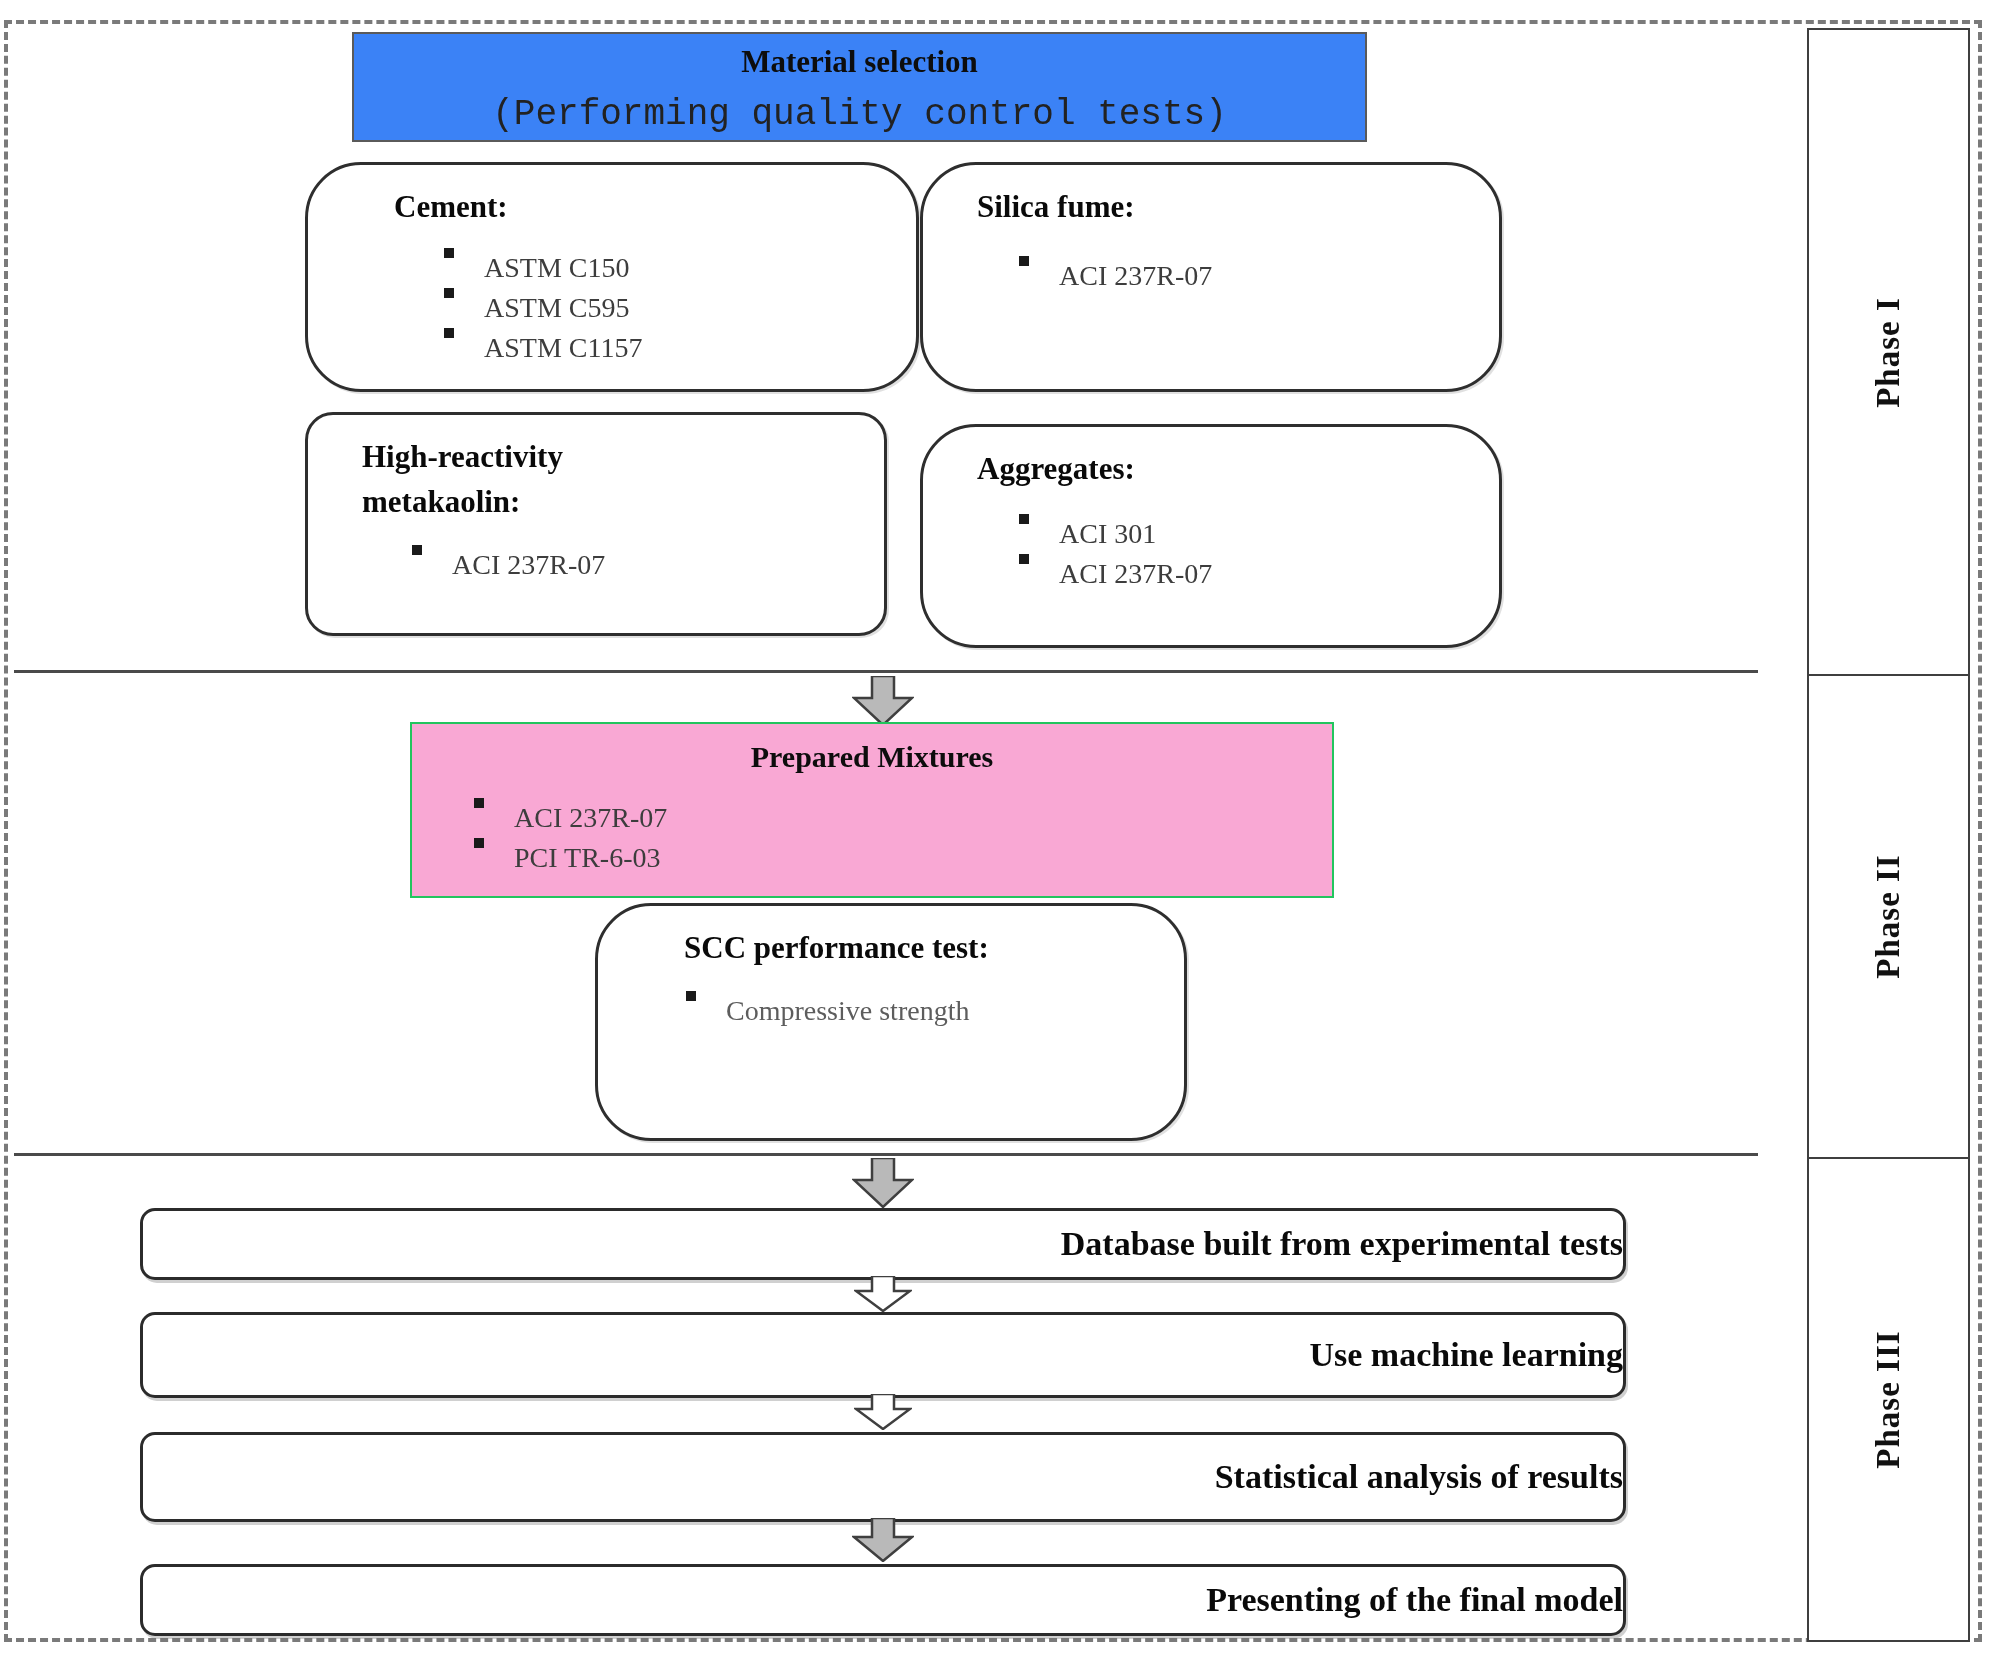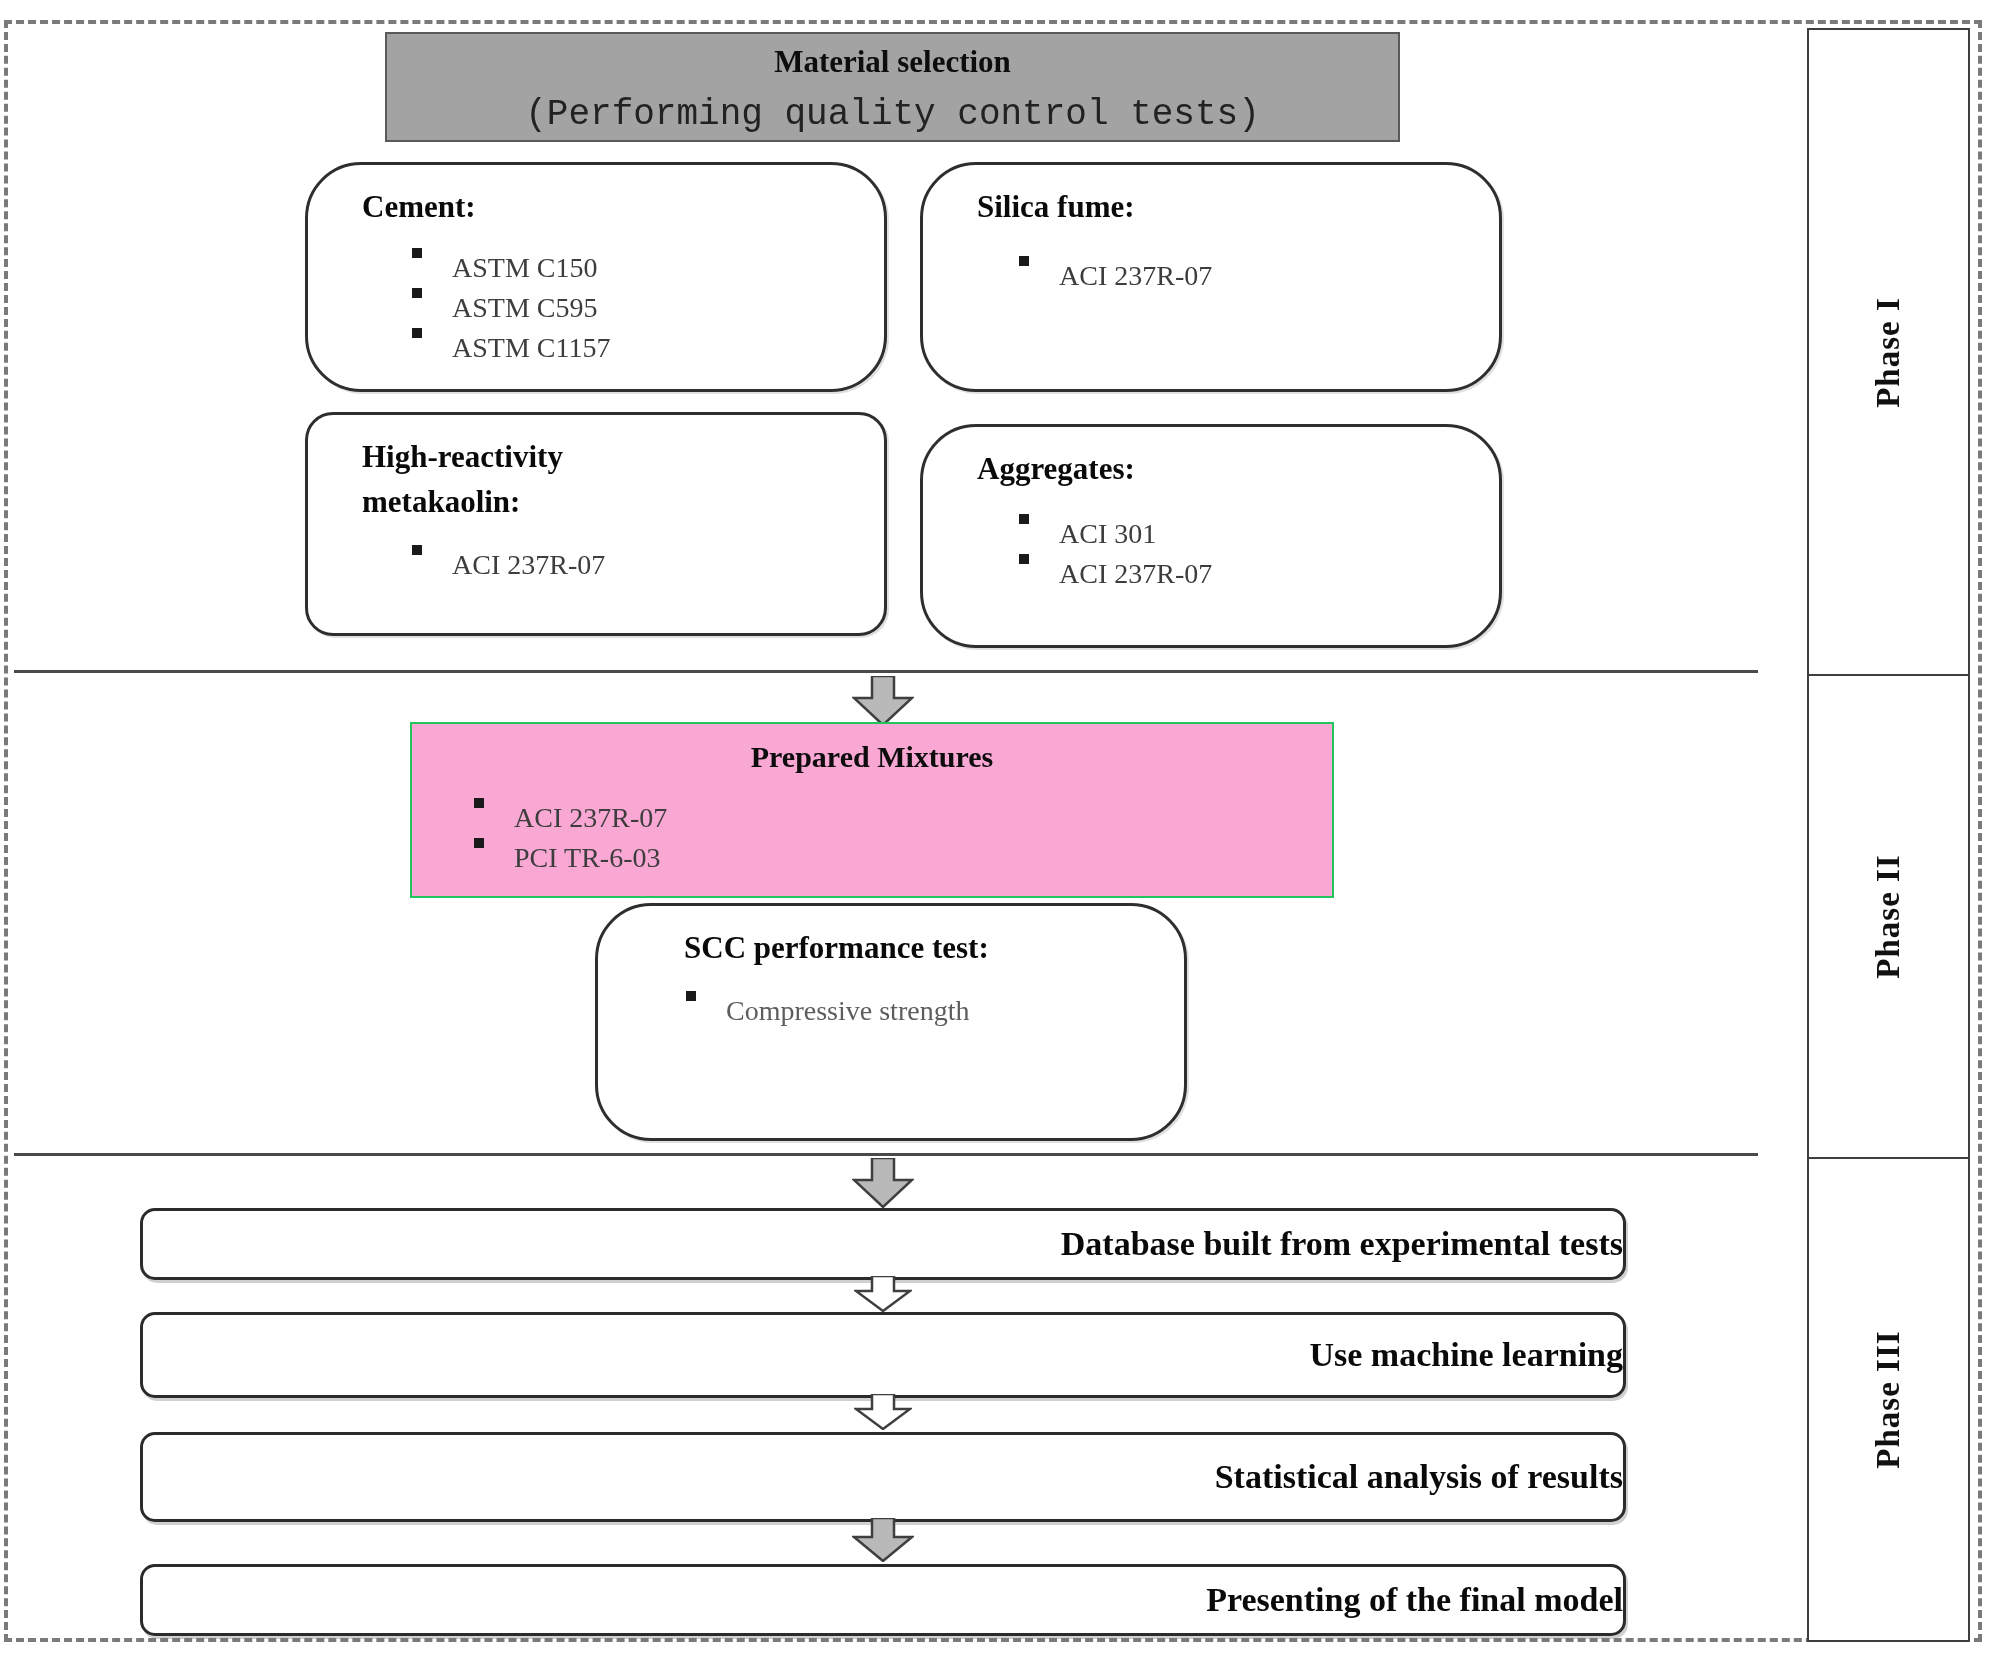--- a/index.html
+++ b/index.html
@@ -22,21 +22,21 @@
     border:2px solid #3f3f3f;background:#ffffff;
     display:flex;flex-direction:column;
   }
   .phase-cell{display:flex;align-items:center;justify-content:center;}
   .phase-cell + .phase-cell{border-top:2px solid #3f3f3f;}
   .phase-cell .rot{
     transform:rotate(-90deg);white-space:nowrap;
     font-weight:700;font-size:33px;letter-spacing:1px;color:#111;
   }
   
-  .plainbox{border:2px solid #5a5a5a;background:#a3a3a3;text-align:center;margin-left:33px;}
+  .plainbox{border:2px solid #5a5a5a;background:#3b82f6;text-align:center;}
   .plainbox .bigtitle{font-weight:700;font-size:31px;margin-top:10px;}
   .plainbox .subtitle{font-size:36px;margin-top:14px;color:#222;font-family:Liberation Mono, monospace;}
   
   .rbox{
     border:3px solid #2e2e2e;border-radius:56px;background:#fff;
     box-shadow:2px 2px 0 rgba(130,130,130,.25);
   }
   .rbox .title{
     font-weight:700;font-size:31px;line-height:1.45;
     padding:20px 0 0 54px;max-width:330px;color:#0a0a0a;
@@ -69,21 +69,21 @@
   <div class="abs outer-dash"></div>
 
   <div class="abs sep" style="top:670px;"></div>
   <div class="abs sep" style="top:1153px;"></div>
 
   <div class="abs plainbox" style="left:352px;top:32px;width:1011px;height:106px;">
     <div class="bigtitle">Material selection</div>
     <div class="subtitle">(Performing quality control tests)</div>
   </div>
 
-  <div class="abs rbox" style="left:305px;top:162px;width:576px;height:224px;">
+  <div class="abs rbox" style="left:305px;top:162px;width:576px;height:224px;padding-left:32px;">
     <div class="title">Cement:</div>
     <div class="list" style="margin-left:104px;">
       <div class="li">
           <span class="sq"></span>
           <span>ASTM C150</span>
         </div>
       <div class="li">
           <span class="sq"></span>
           <span>ASTM C595</span>
         </div>

